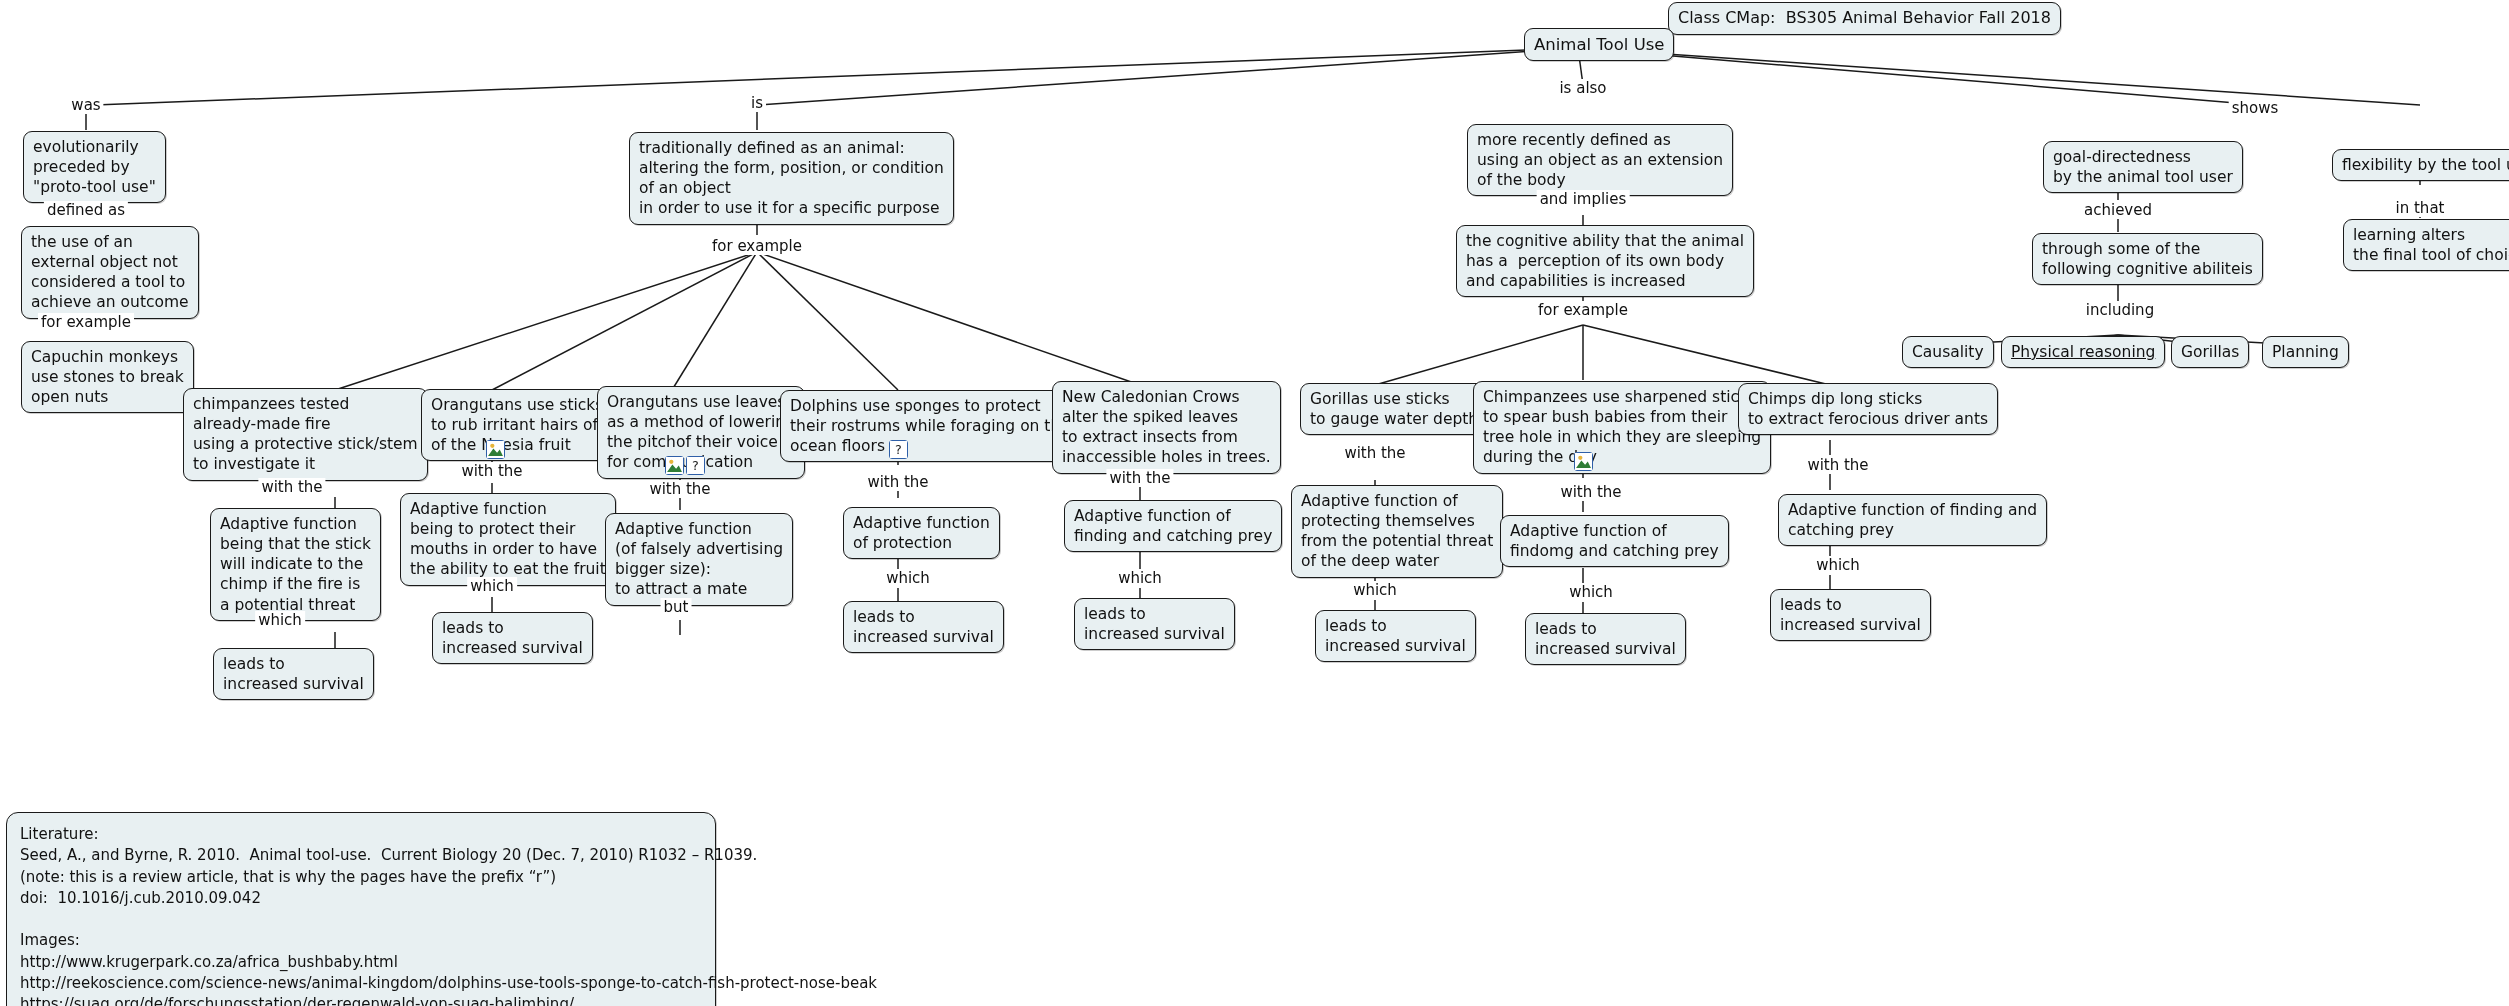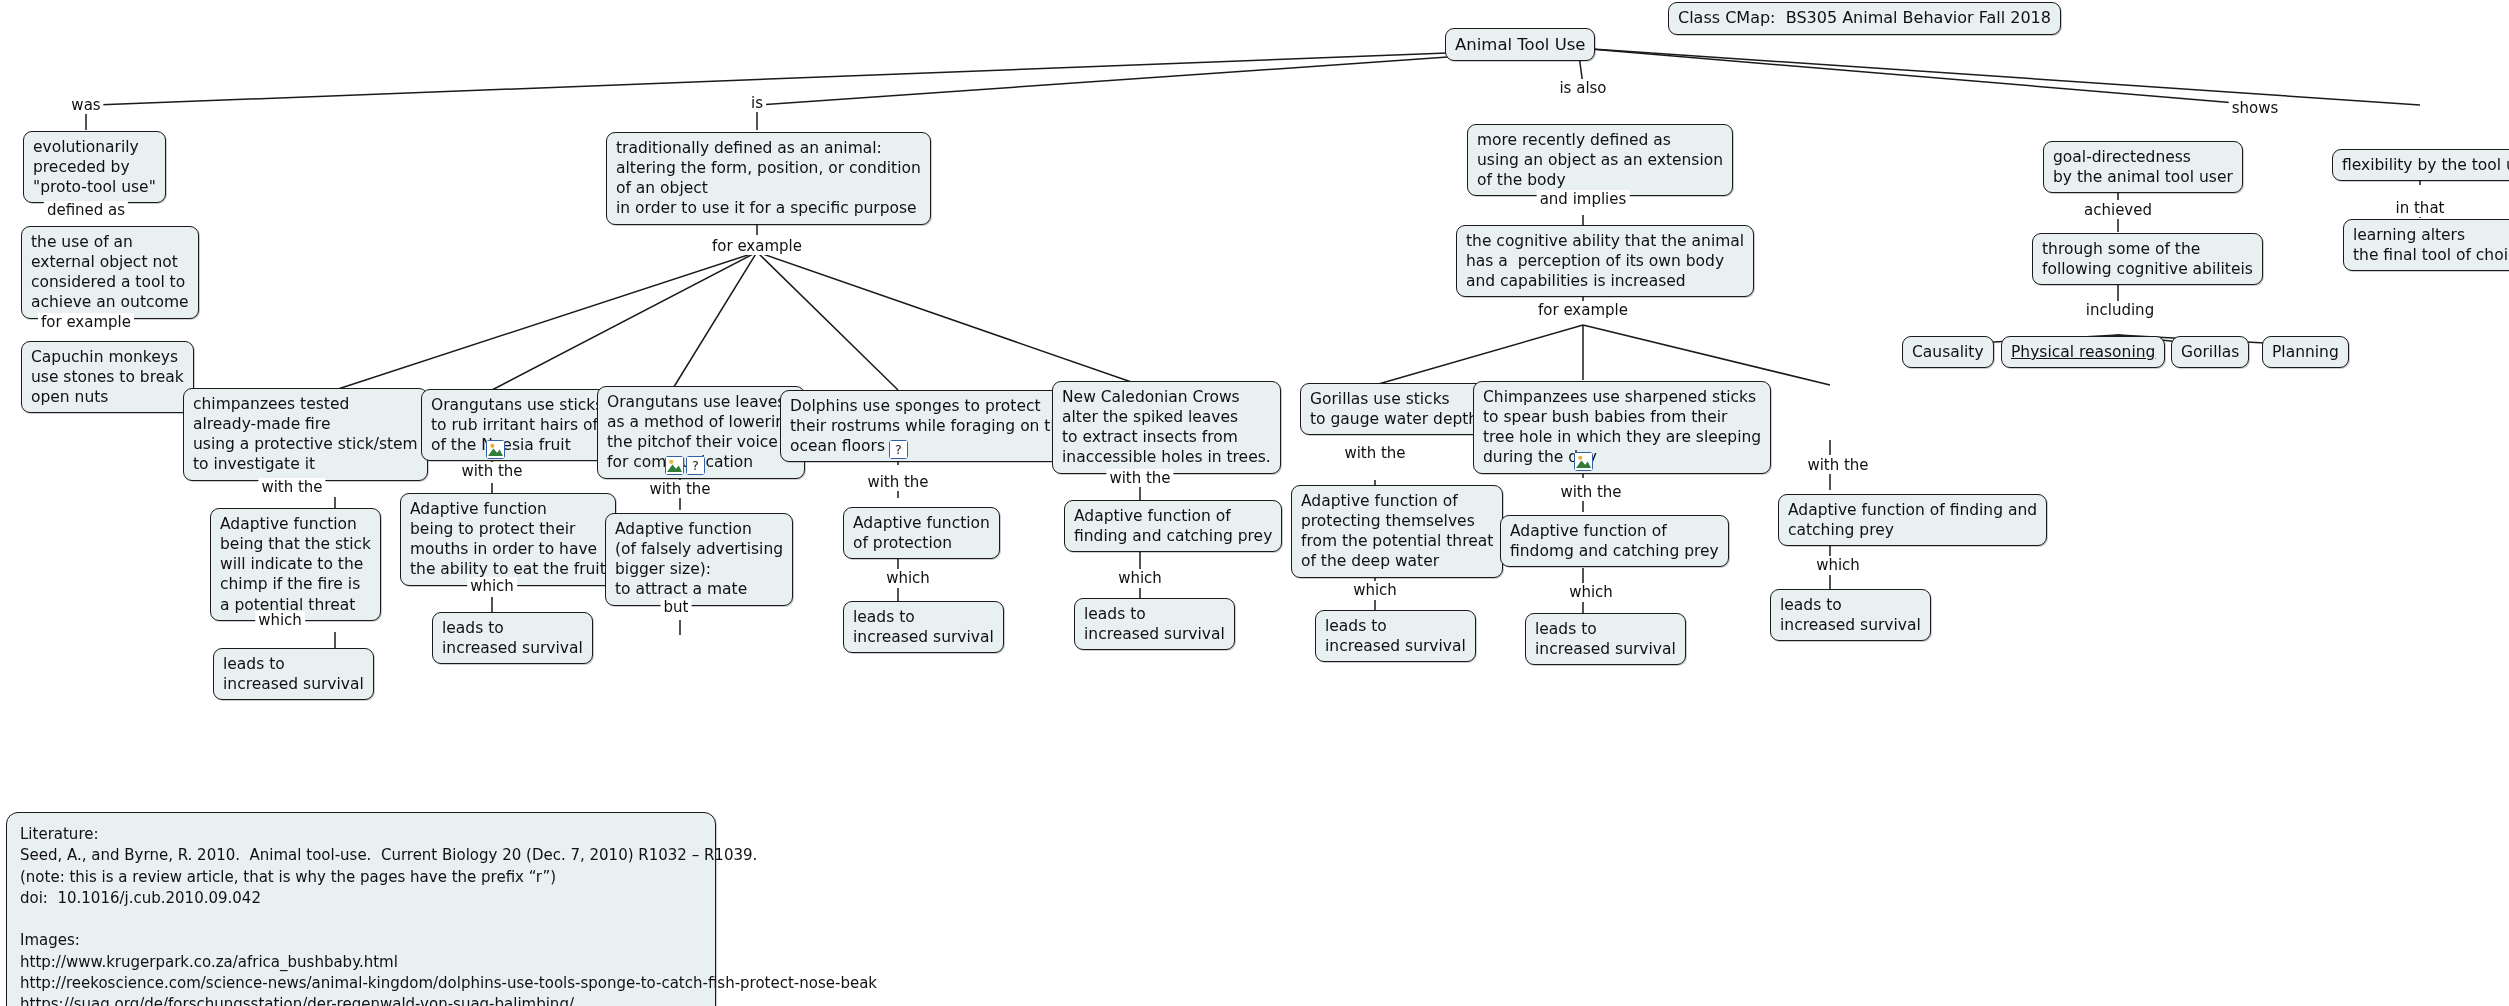--- a/index.html
+++ b/index.html
@@ -136,34 +136,34 @@
       <path d="M2118,335 L2205,345"></path>
       <path d="M2118,335 L2302,345"></path>
 
       <path d="M2420,155 L2420,185"></path>
       <path d="M2420,203 L2420,218"></path>
     </g>
   </svg>
 
   <div class="node title" style="left:1668px;top:2px;">Class CMap:  BS305 Animal Behavior Fall 2018</div>
 
-  <div class="node root" style="left:1445px;top:28px;">Animal Tool Use</div>
+  <div class="node root" style="left:1524px;top:28px;">Animal Tool Use</div>
 
   <div class="node" style="left:23px;top:131px;">evolutionarily
 preceded by
 "proto-tool use"</div>
   <div class="node" style="left:21px;top:226px;">the use of an
 external object not
 considered a tool to
 achieve an outcome</div>
   <div class="node" style="left:21px;top:341px;">Capuchin monkeys
 use stones to break
 open nuts</div>
 
-  <div class="node" style="left:606px;top:132px;">traditionally defined as an animal:
+  <div class="node" style="left:629px;top:132px;">traditionally defined as an animal:
 altering the form, position, or condition
 of an object
 in order to use it for a specific purpose</div>
 
   <div class="node" style="left:1467px;top:124px;">more recently defined as
 using an object as an extension
 of the body</div>
   <div class="node" style="left:2043px;top:141px;">goal-directedness
 by the animal tool user</div>
 
@@ -198,20 +198,22 @@
   <div class="node" style="left:1052px;top:381px;">New Caledonian Crows
 alter the spiked leaves
 to extract insects from
 inaccessible holes in trees.</div>
   <div class="node" style="left:1300px;top:383px;">Gorillas use sticks
 to gauge water depth</div>
   <div class="node" style="left:1473px;top:381px;">Chimpanzees use sharpened sticks
 to spear bush babies from their
 tree hole in which they are sleeping
 during the day</div>
+  <div class="node" style="left:1738px;top:383px;">Chimps dip long sticks
+to extract ferocious driver ants</div>
 
   <div class="badge" style="left:486px;top:440px;">
     <svg viewBox="0 0 16 16">
         <rect x="0" y="0" width="16" height="16" fill="#ffffff"></rect>
         <circle cx="5" cy="4.5" r="2" fill="#e8b53a"></circle>
         <path d="M1 14 L6 7 L9.5 11 L12 8 L15 14 Z" fill="#2f7d36"></path>
       </svg>
   </div>
   <div class="badge" style="left:665px;top:456px;">
     <svg viewBox="0 0 16 16">

